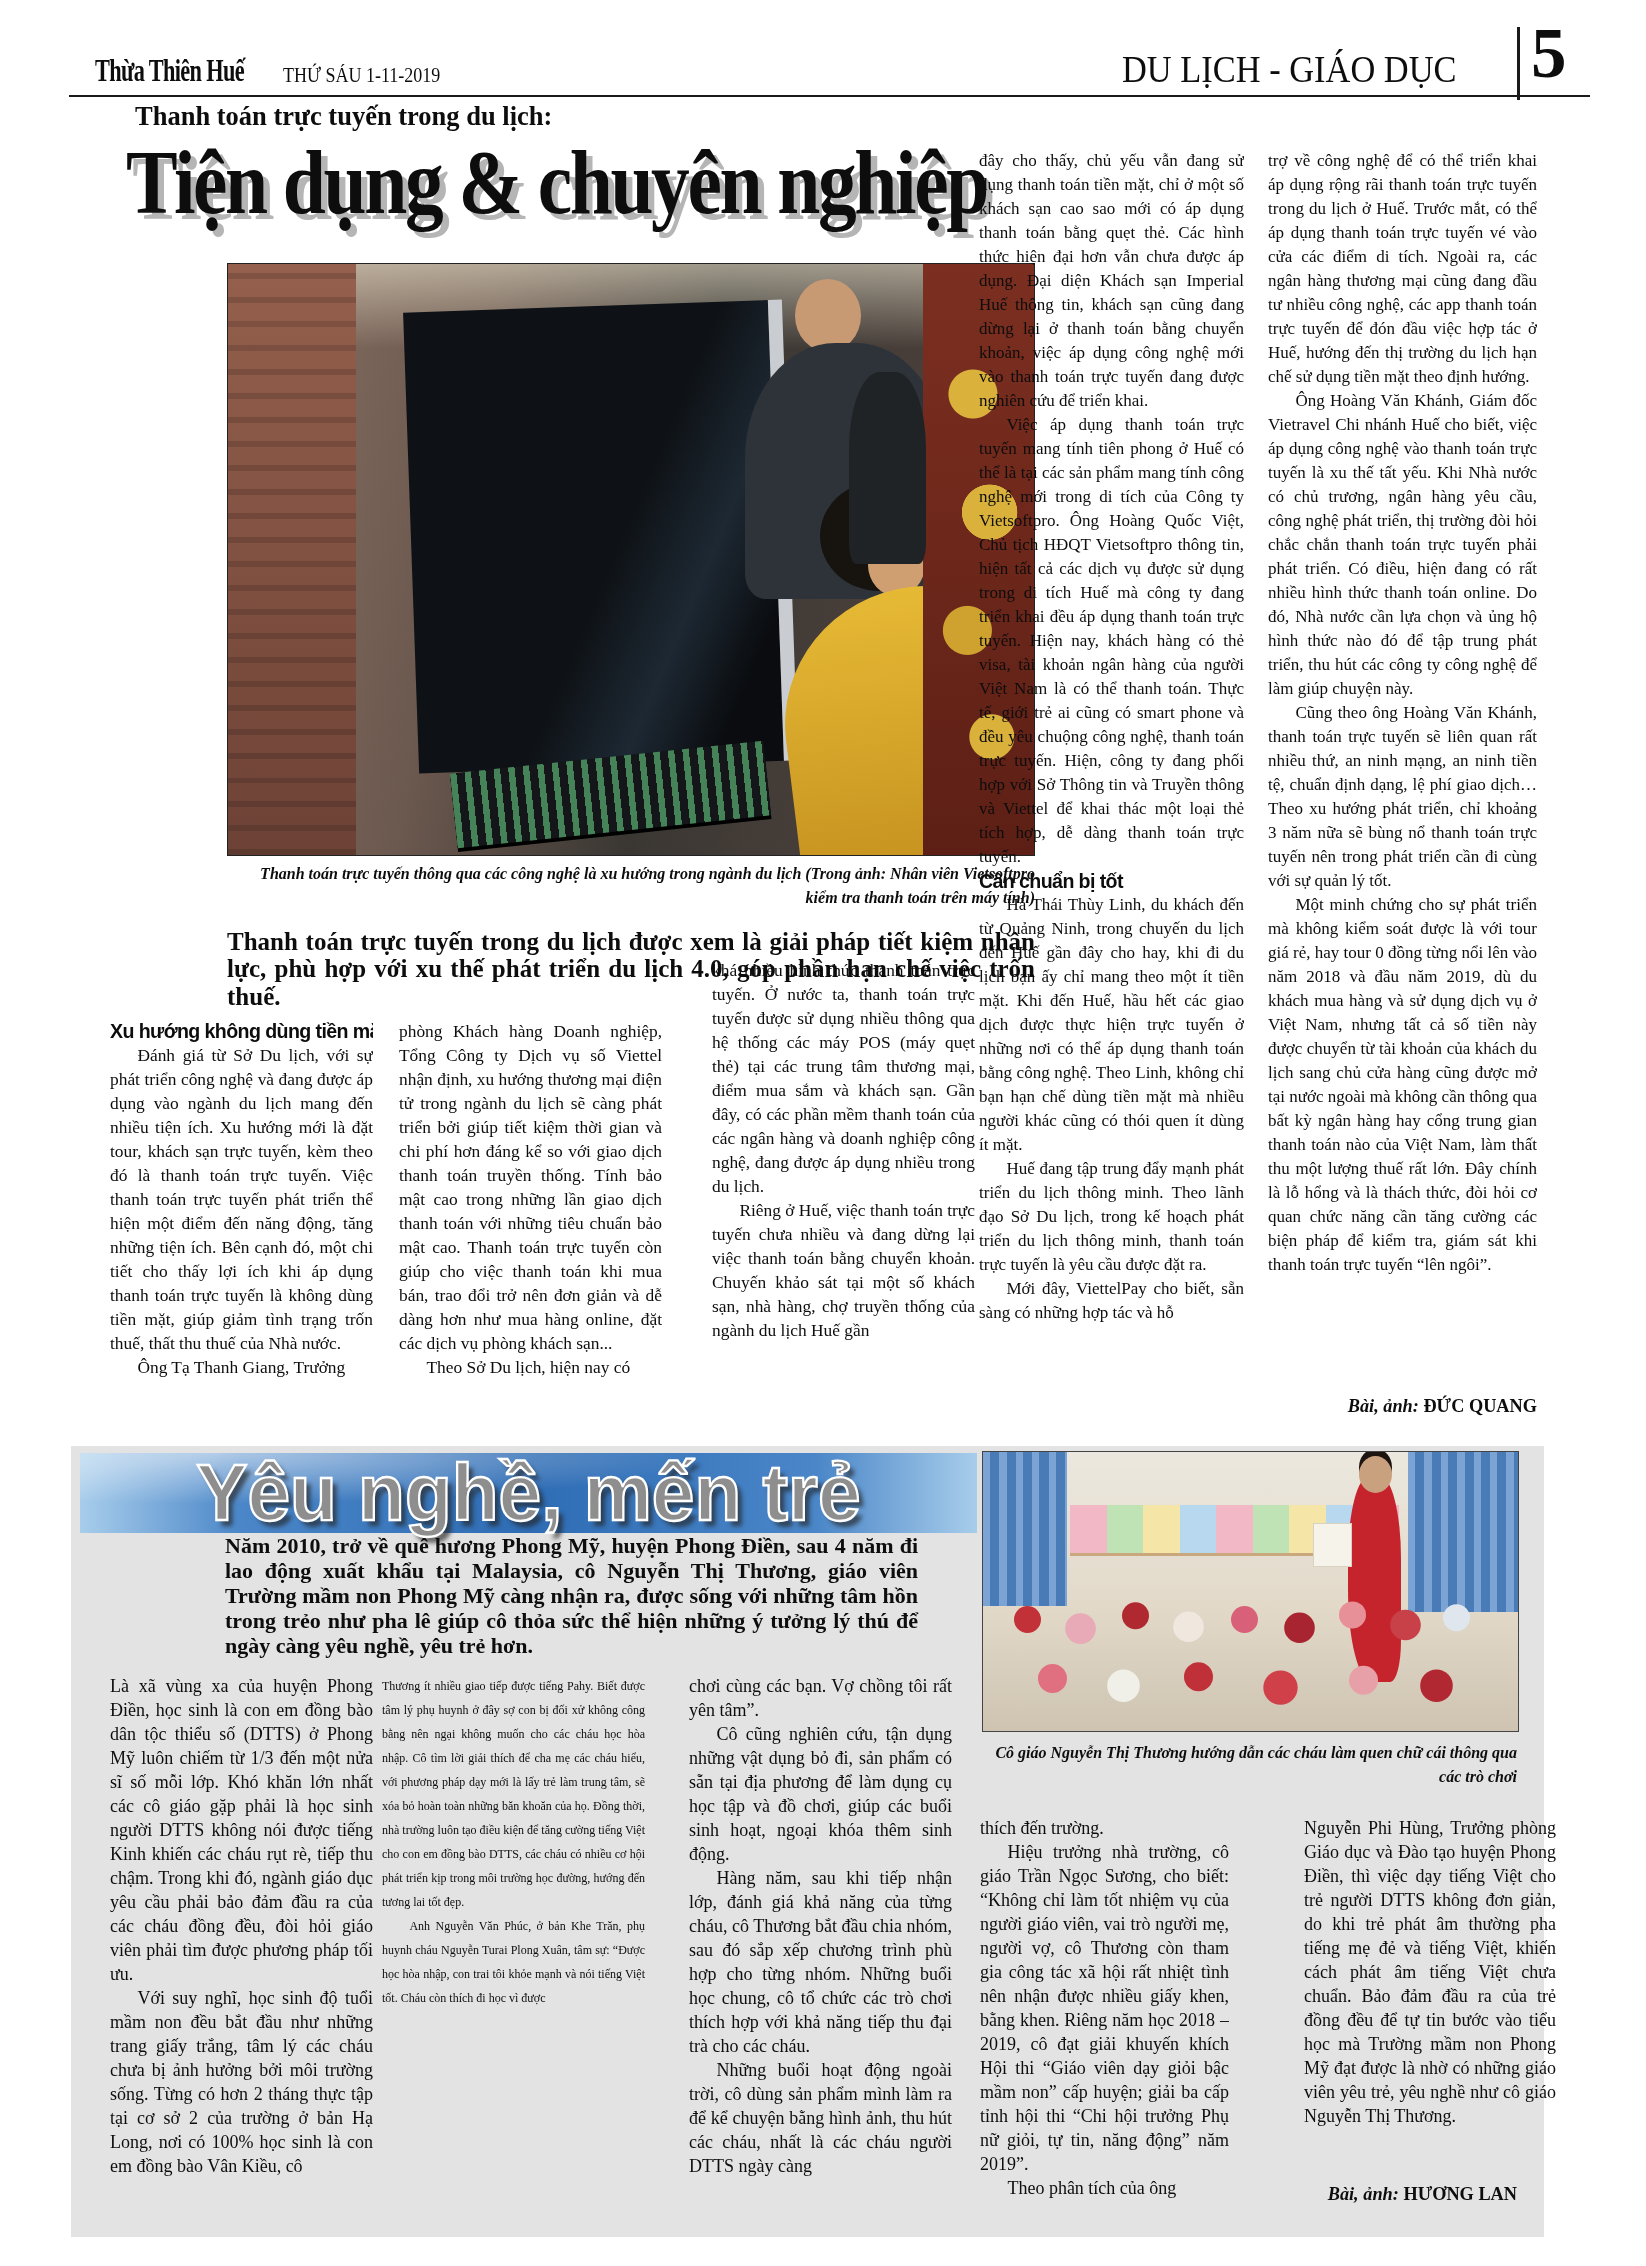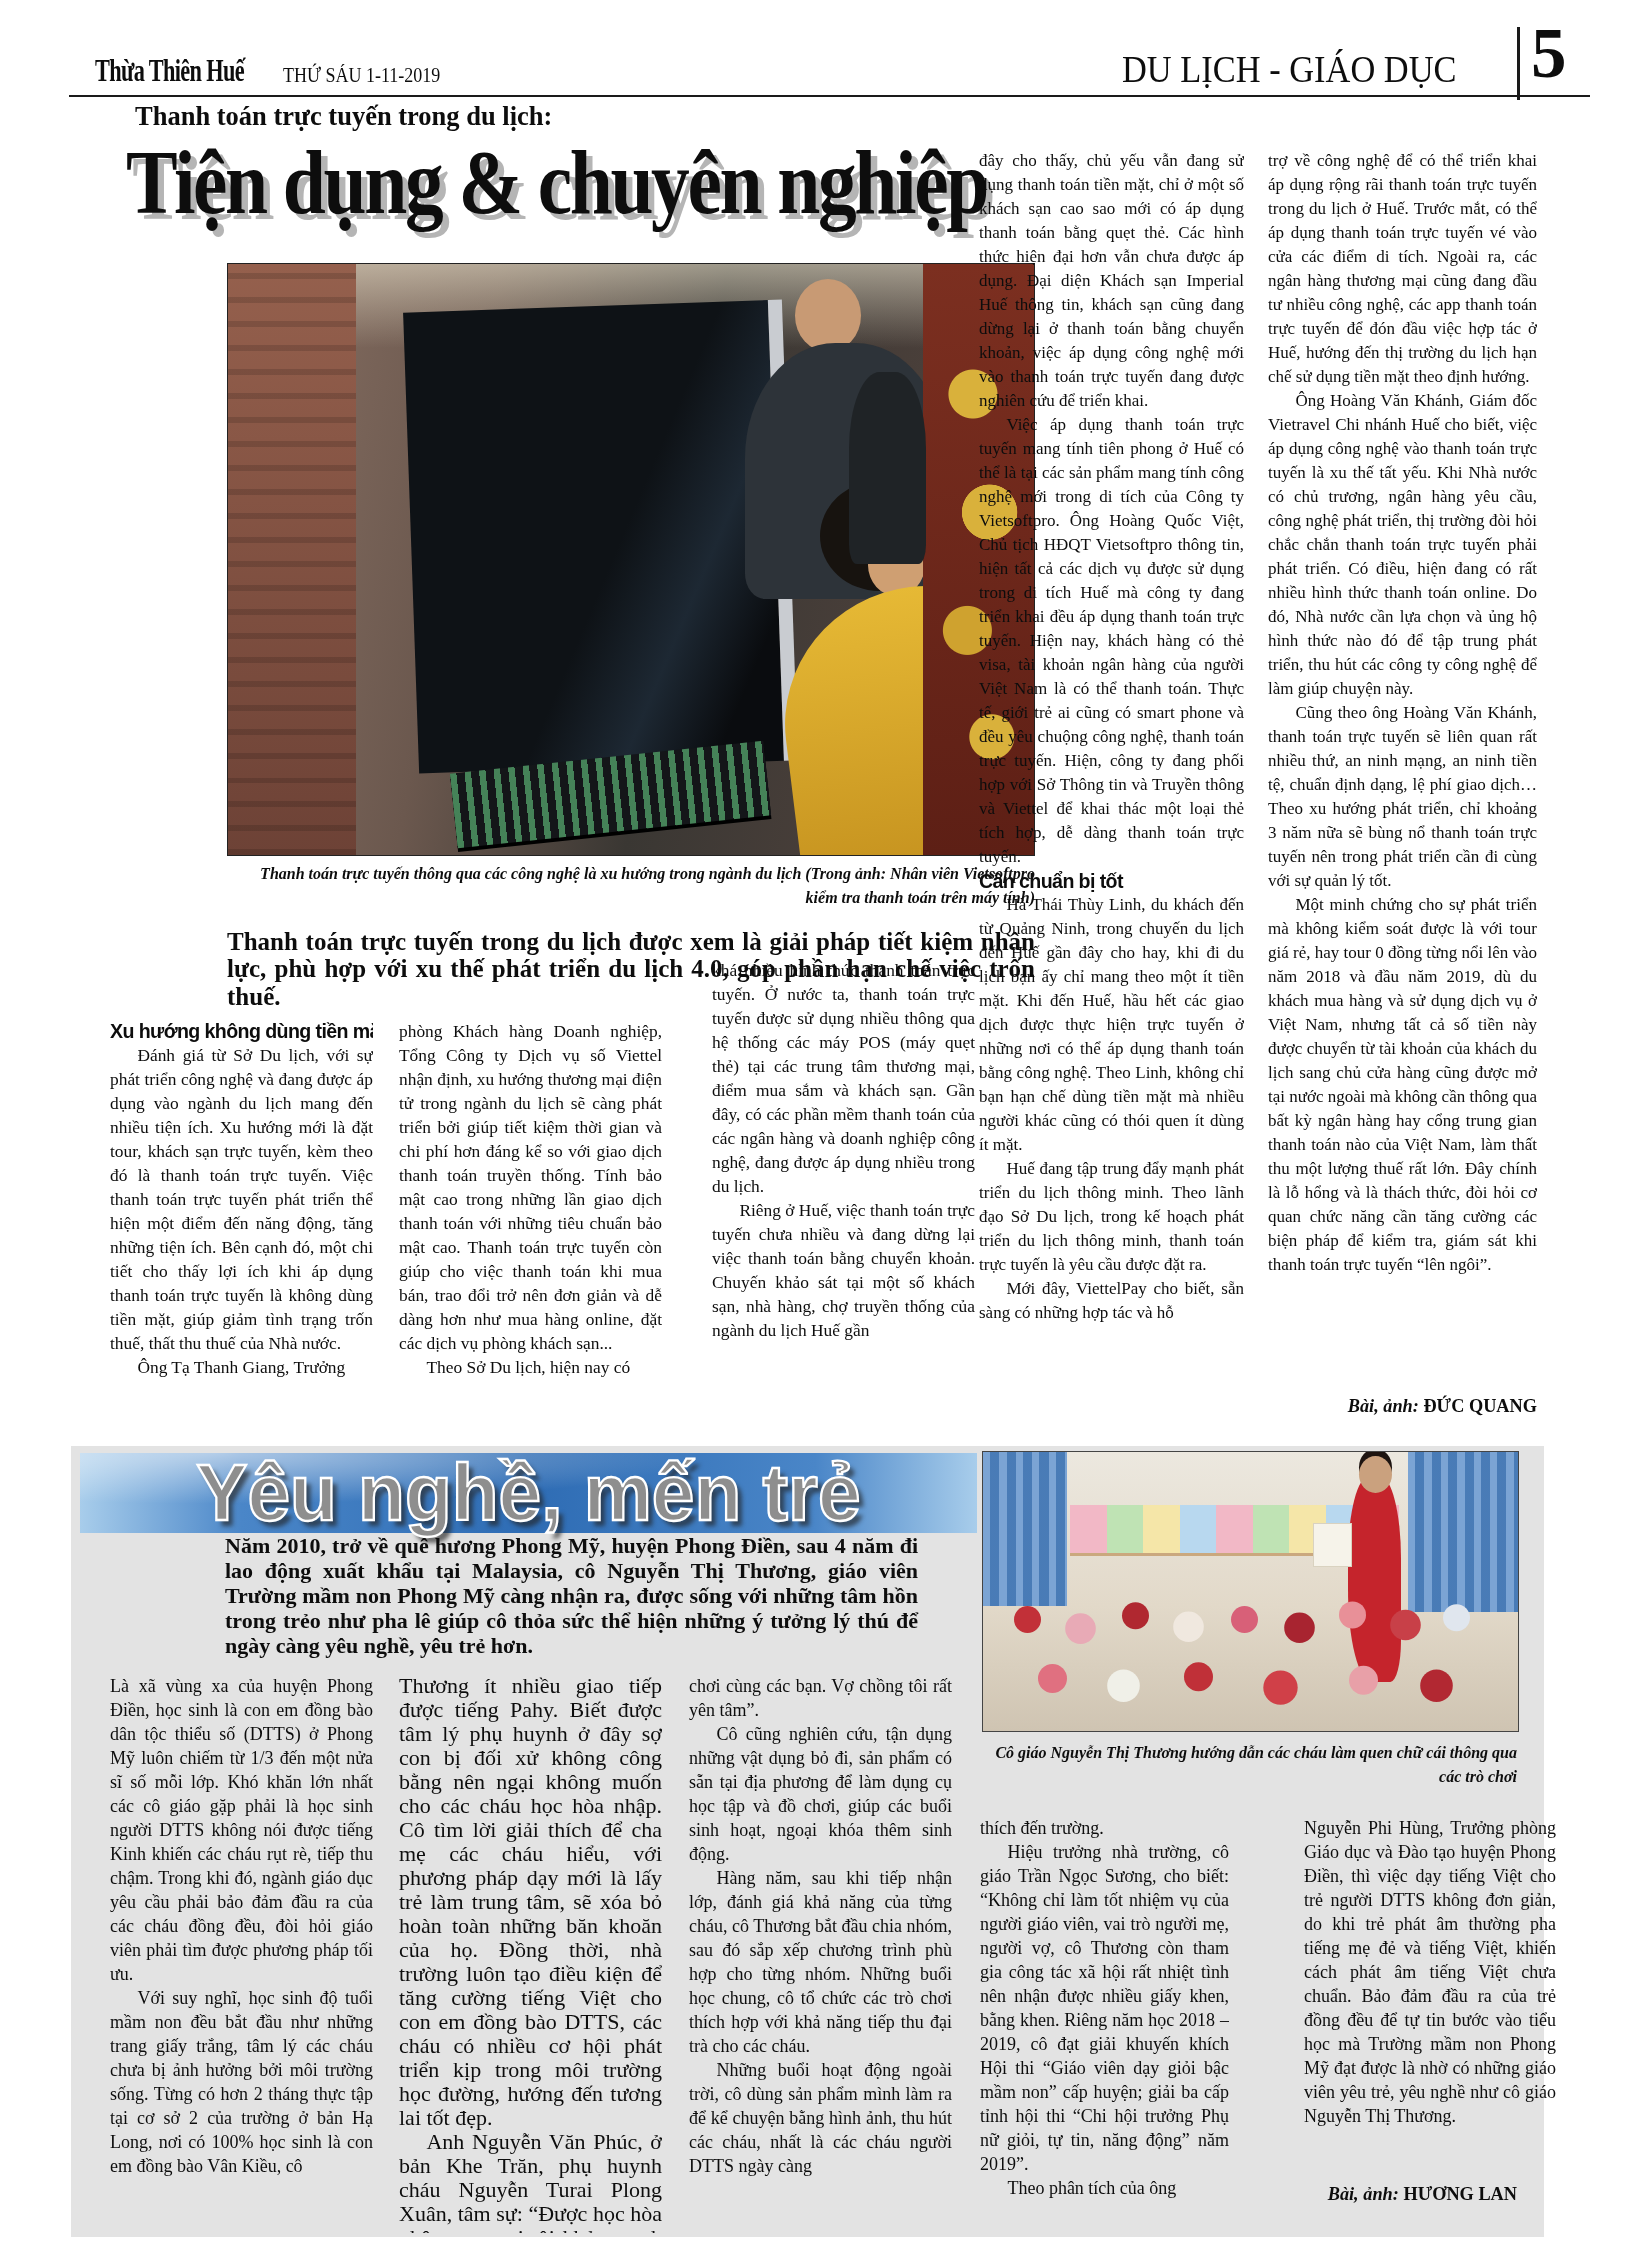--- a/index.html
+++ b/index.html
@@ -92,21 +92,21 @@
             box-shadow:53px 9.1px 0 1.8px #e8aab6,108px -3.7px 0 0 #b02830,161px 7.3px 0 1.8px #f0e8df,
                        217px 0 0 0 #d86078,272px 8.2px 0 1.8px #a82430,325px -4.6px 0 0 #e89098,
                        378px 5.5px 0 1.8px #c84048,429px -1.8px 0 0 #e0e6ee;}
   .p2-kids2{left:55px;top:212px;width:29px;height:29px;border-radius:50%;background:#e07080;
             box-shadow:71px 7.3px 0 1.8px #f0f0e8,146px -1.8px 0 0 #c03038,228px 9.1px 0 2.7px #d04048,
                        311px 1.8px 0 0 #e8a0a8,384px 7.3px 0 1.8px #b22832;}
   .cap2{left:985px;top:1741px;width:532px;}
   .lead2{left:225px;top:1533px;width:693px;font-weight:700;font-size:22px;line-height:25px;text-align:justify;}
 
   .colA2{left:110px;top:1674px;width:263px;height:559px;font-size:18px;}
-  .colB2{left:399px;top:1674px;width:263px;height:559px;font-size:22px;}
+  .colB2{left:382px;top:1674px;width:263px;height:559px;font-size:12px;}
   .colC2{left:689px;top:1674px;width:263px;height:559px;font-size:18px;}
   .colD2{left:980px;top:1816px;width:249px;height:413px;font-size:18px;}
   .colE2{left:1265px;top:1816px;width:252px;height:336px;font-size:18px;margin-left:39px;}
   .byline2{left:1265px;top:2184px;width:252px;}
 </style>
 </head>
 <body>
 
 <div id="page">
 

